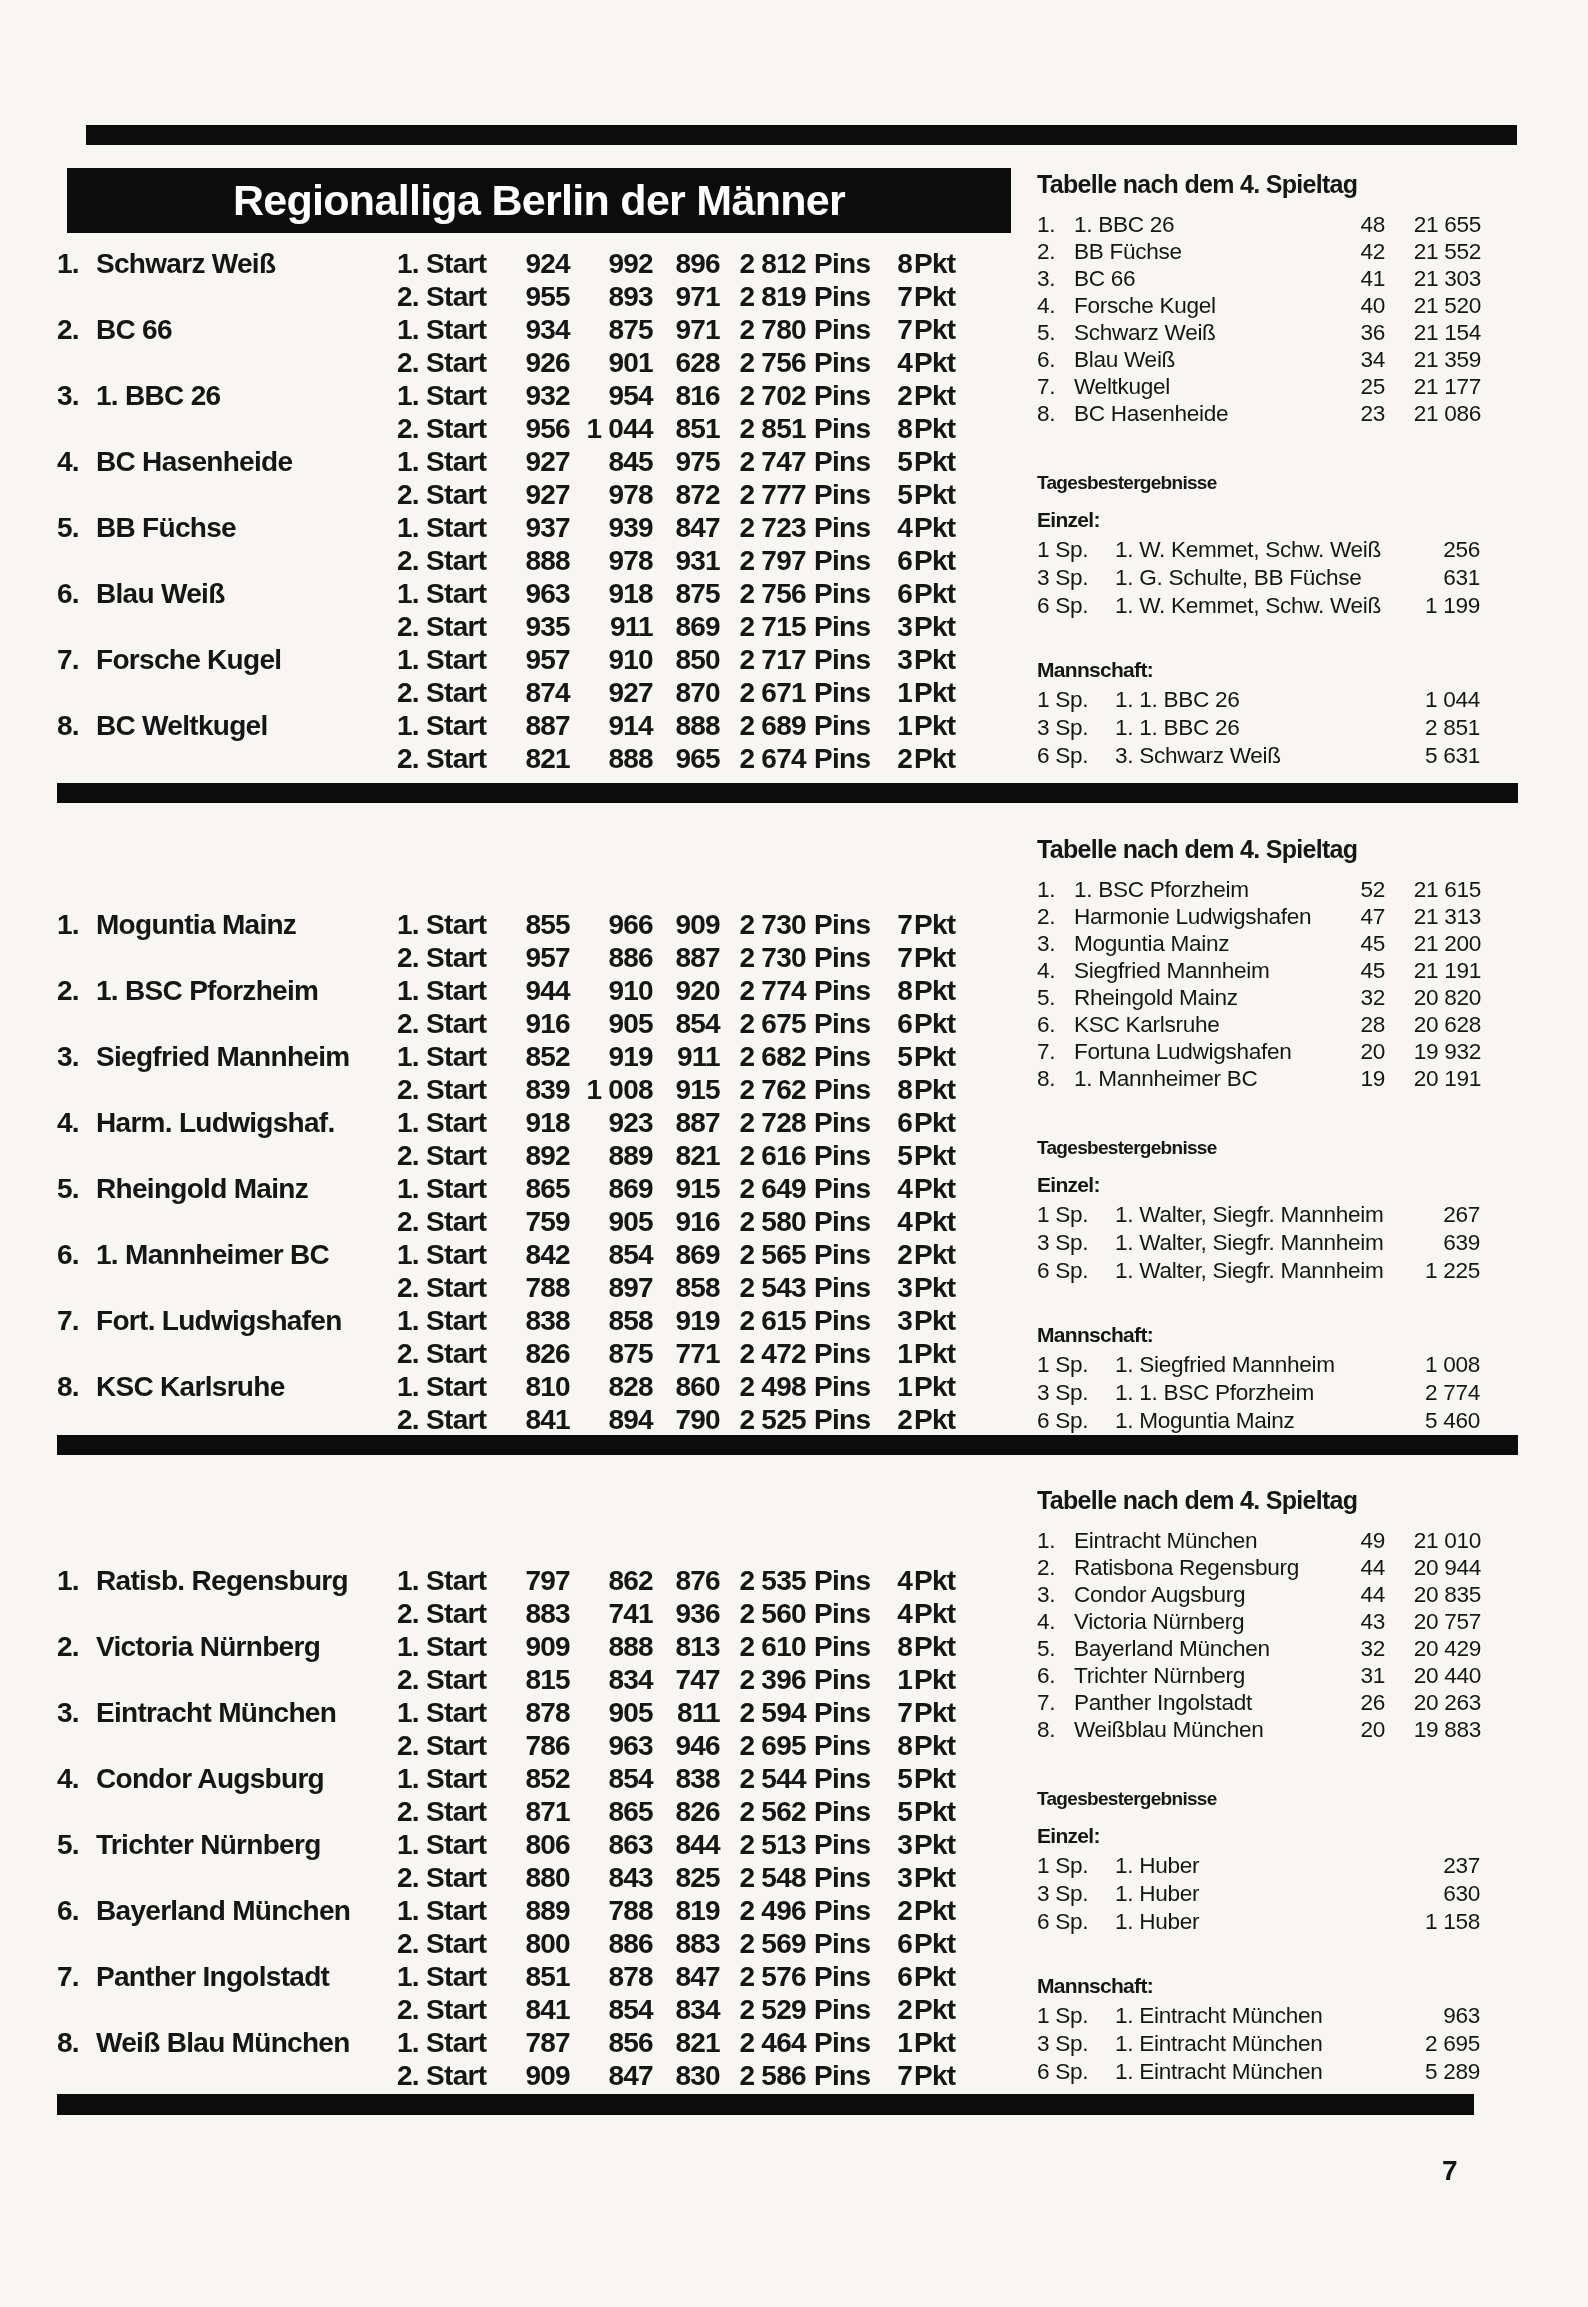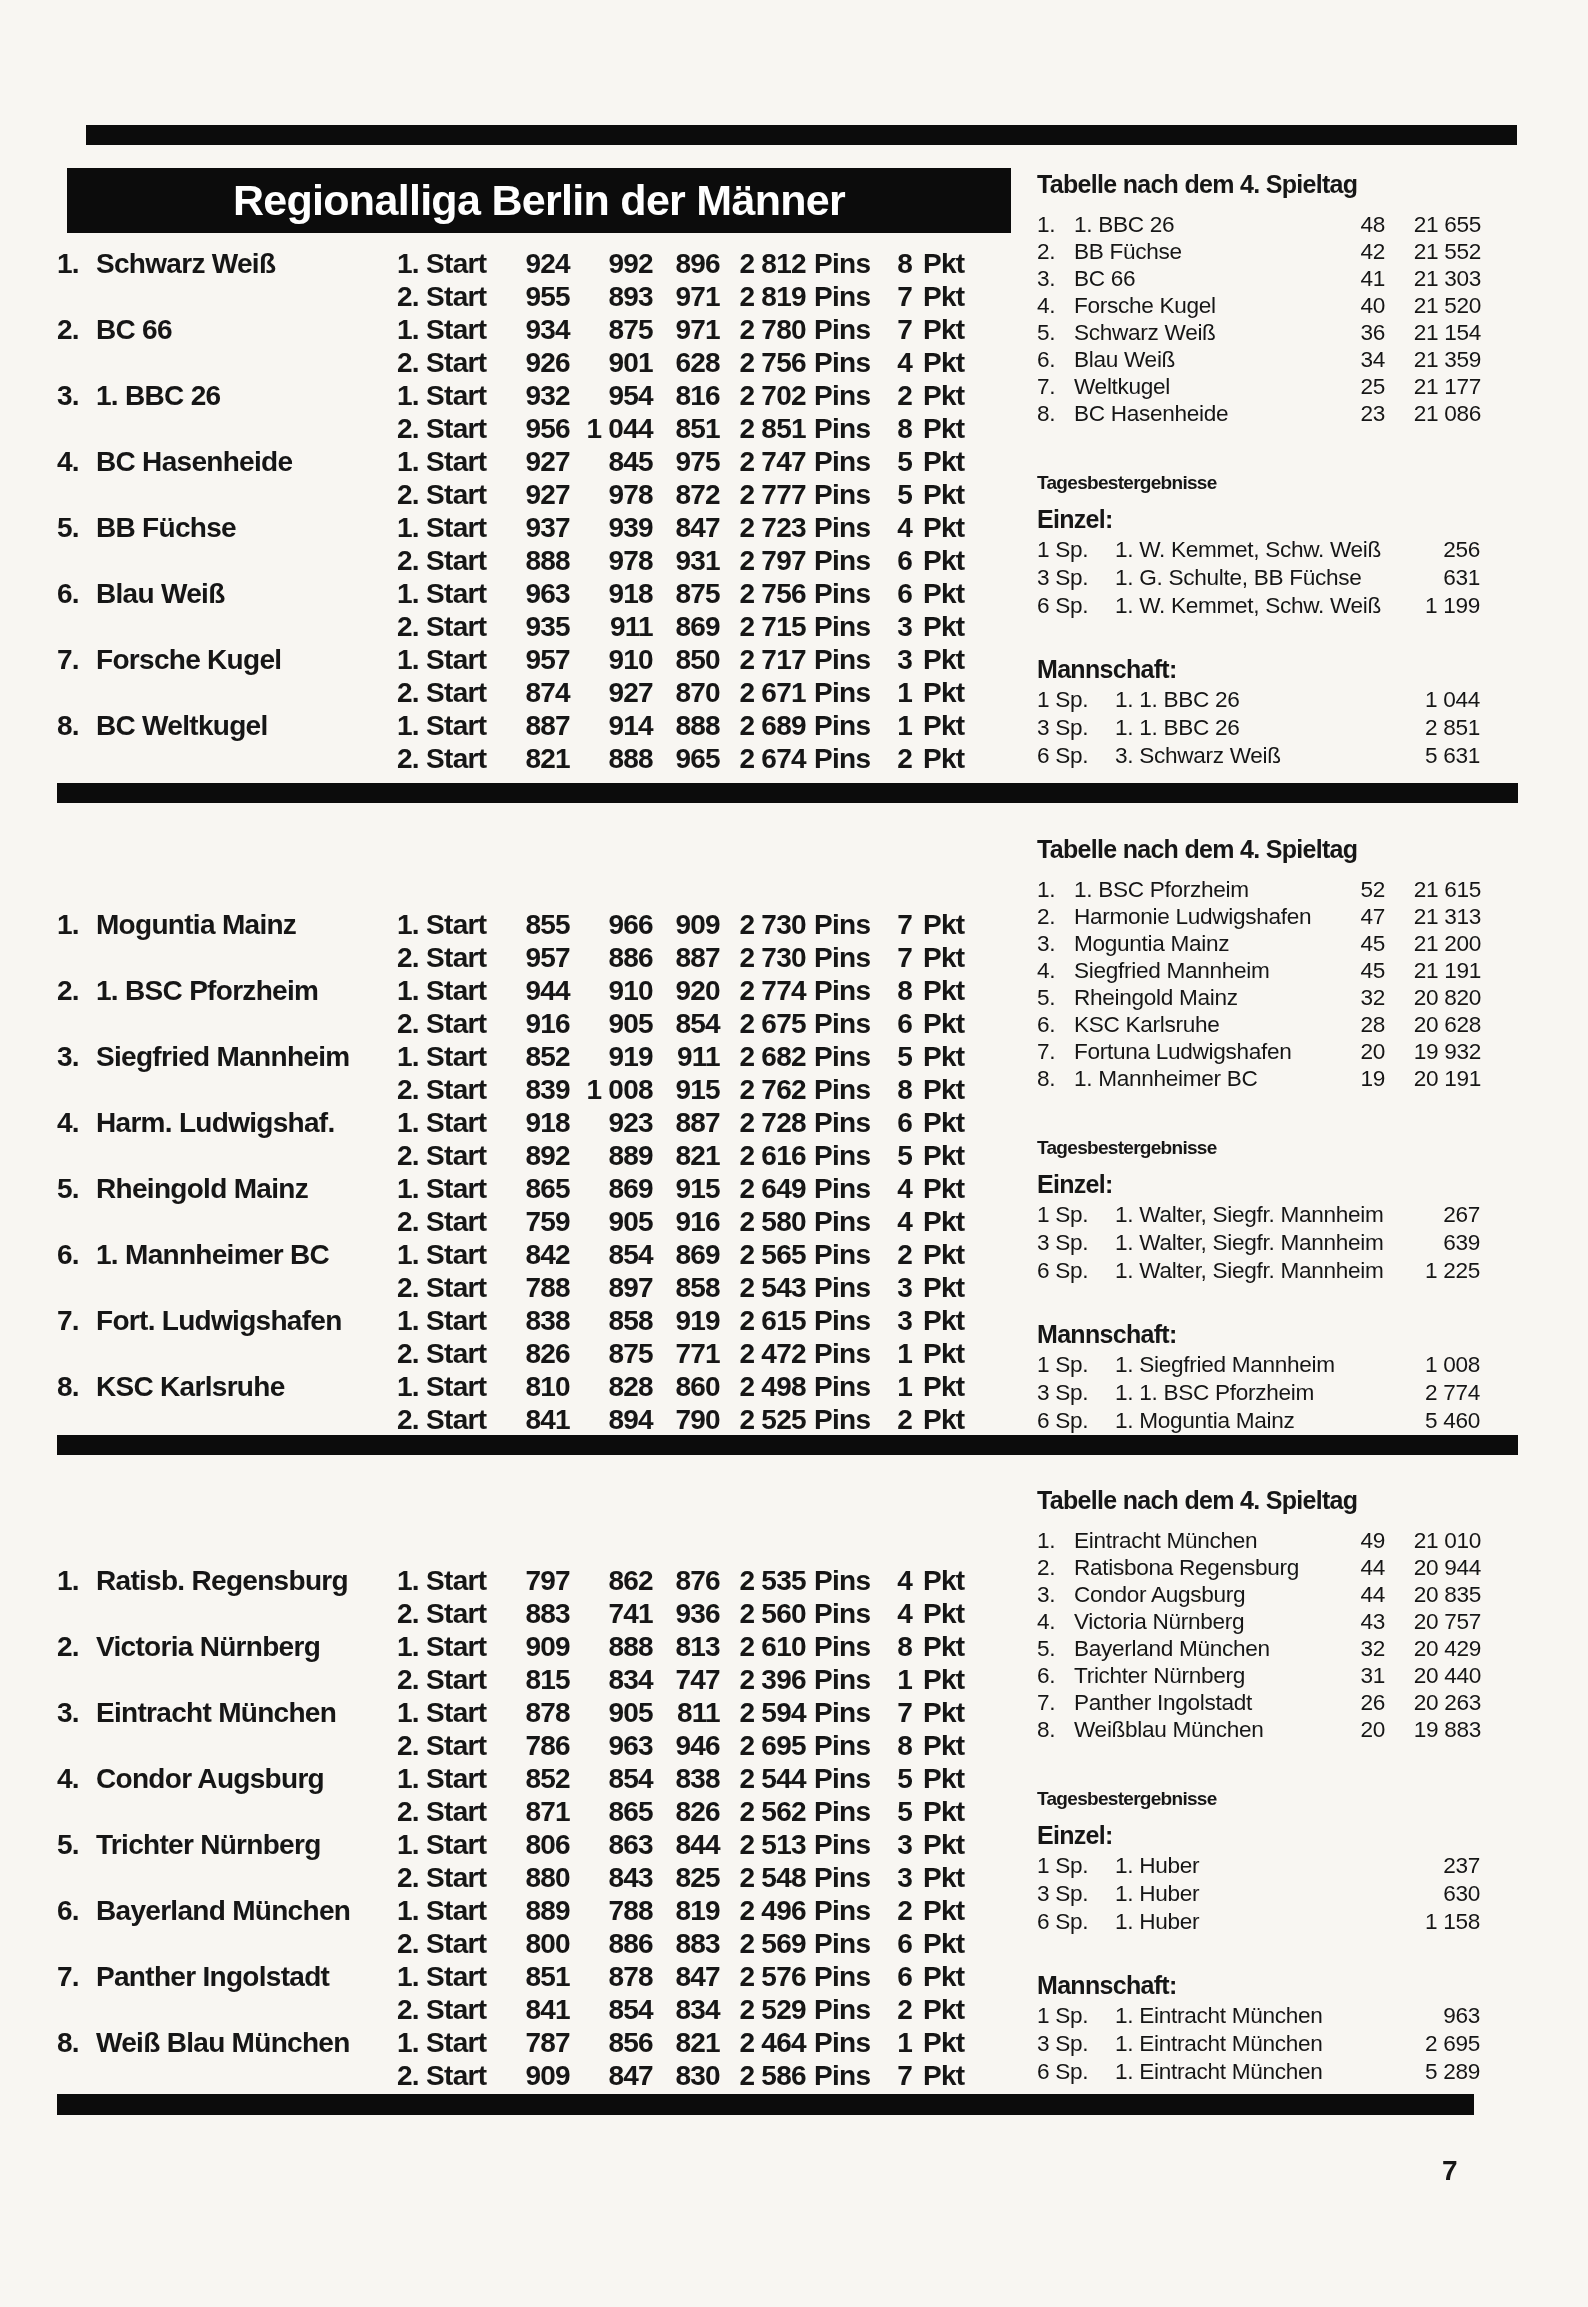--- a/index.html
+++ b/index.html
@@ -27,33 +27,33 @@
 
   .results{position:absolute;width:944px;}
   .result-line{
     display:grid;
     grid-template-columns:39px 301px 113px 60px 83px 67px 86px 76px 30px 50px;
     height:33px;line-height:33px;
     font-size:28px;font-weight:bold;letter-spacing:-0.7px;white-space:nowrap;
   }
   .result-line .num{text-align:right;}
   .result-line .pinsl{padding-left:8px;}
-  .result-line .pktl{padding-left:11px;}
+  .result-line .pktl{padding-left:2px;}
 
   .side{position:absolute;width:444px;}
   .side-heading{height:32px;line-height:29px;font-size:25px;font-weight:bold;letter-spacing:-0.7px;}
   .standings{margin-top:9.3px;}
   .table-row{
     display:grid;grid-template-columns:37px 278px 33px 96px;
     height:27px;line-height:27px;font-size:22.6px;letter-spacing:-0.3px;white-space:nowrap;
   }
   .table-row .pts,.table-row .tot{text-align:right;}
   .best{margin-top:41px;}
   .best-heading{height:31px;line-height:29px;font-size:19px;font-weight:bold;letter-spacing:-0.7px;}
-  .best-sub{margin-top:5.3px;height:31px;line-height:29px;font-size:25px;font-weight:bold;letter-spacing:-0.7px;}
+  .best-sub{margin-top:5.3px;height:31px;line-height:29px;font-size:21px;font-weight:bold;letter-spacing:-0.7px;}
   .best-sub.mann{margin-top:35px;}
   .best-row{
     display:grid;grid-template-columns:78px 267px 98px;
     height:28px;line-height:28px;font-size:22.6px;letter-spacing:-0.3px;white-space:nowrap;
   }
   .best-row .val{text-align:right;}
 
   .page-number{
     position:absolute;left:1442px;top:2155px;
     font-size:28px;font-weight:bold;

